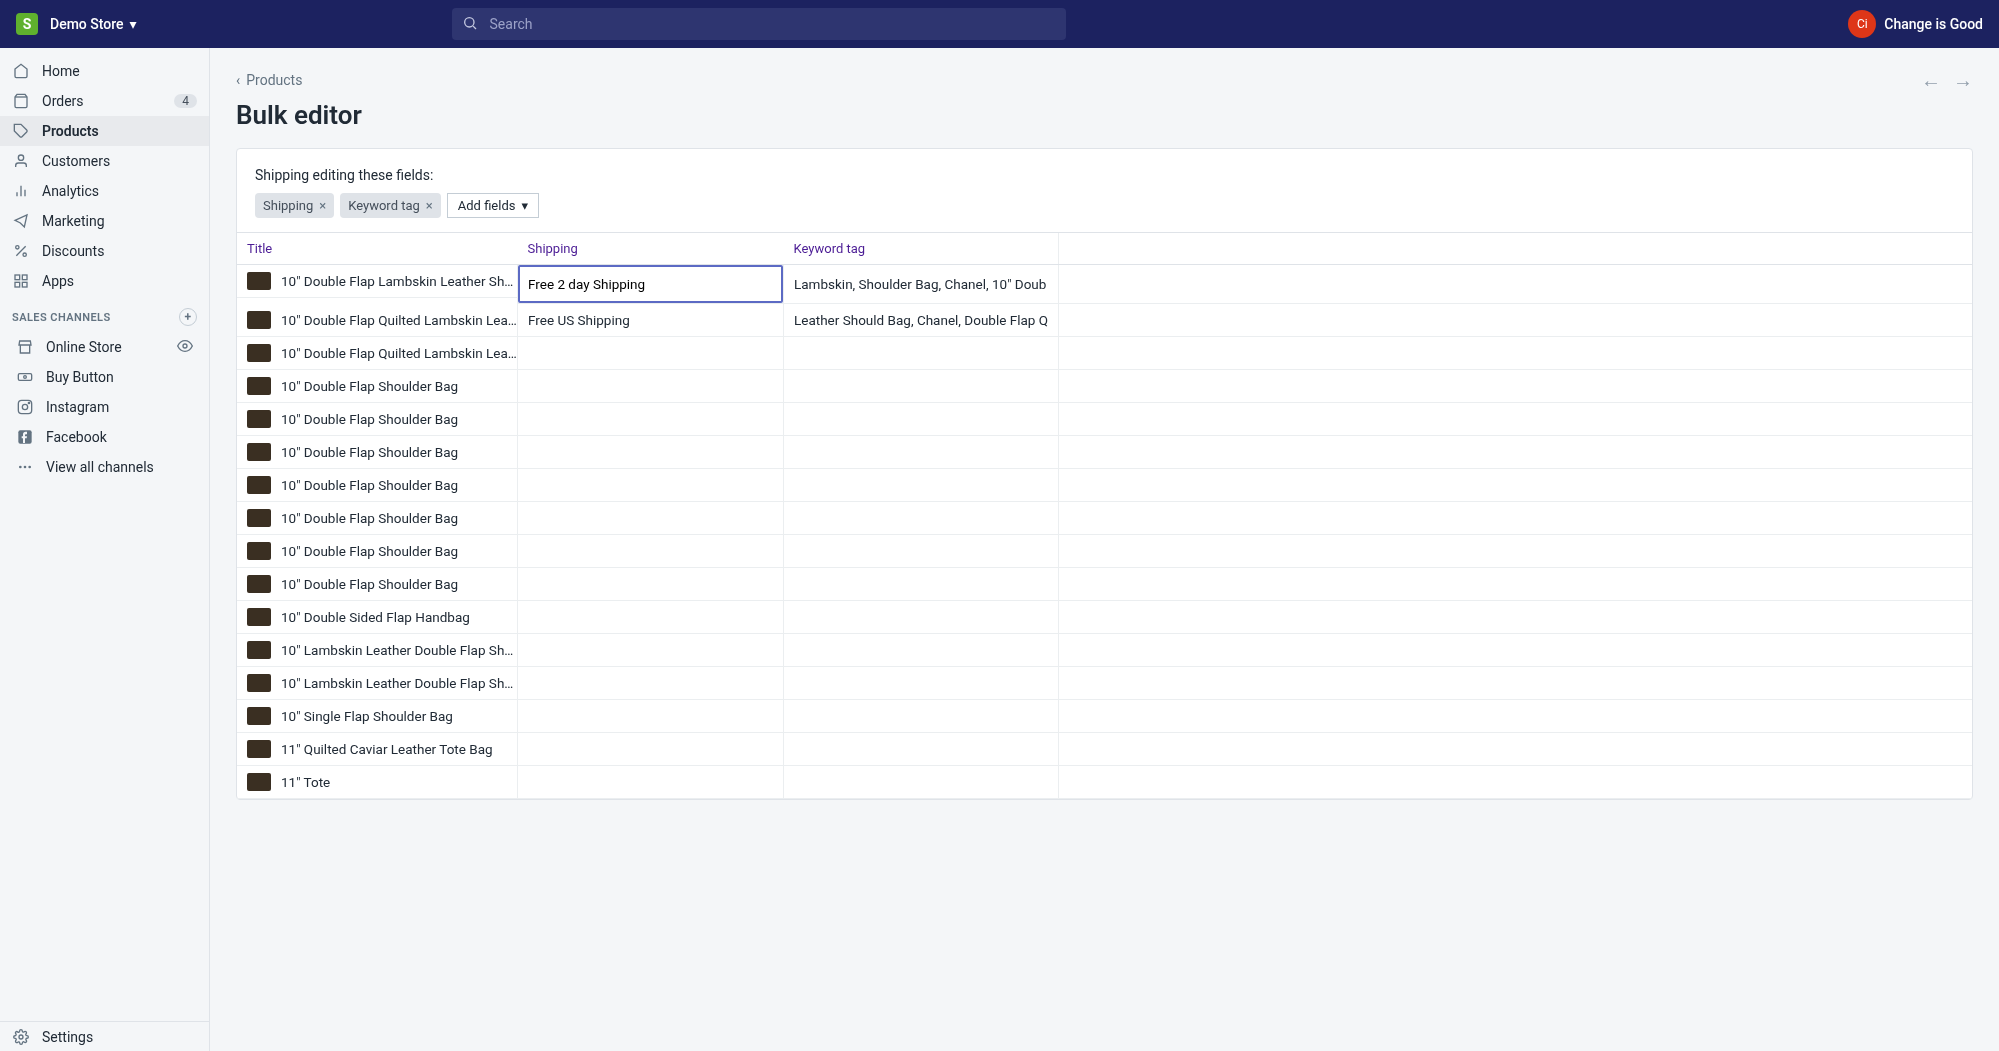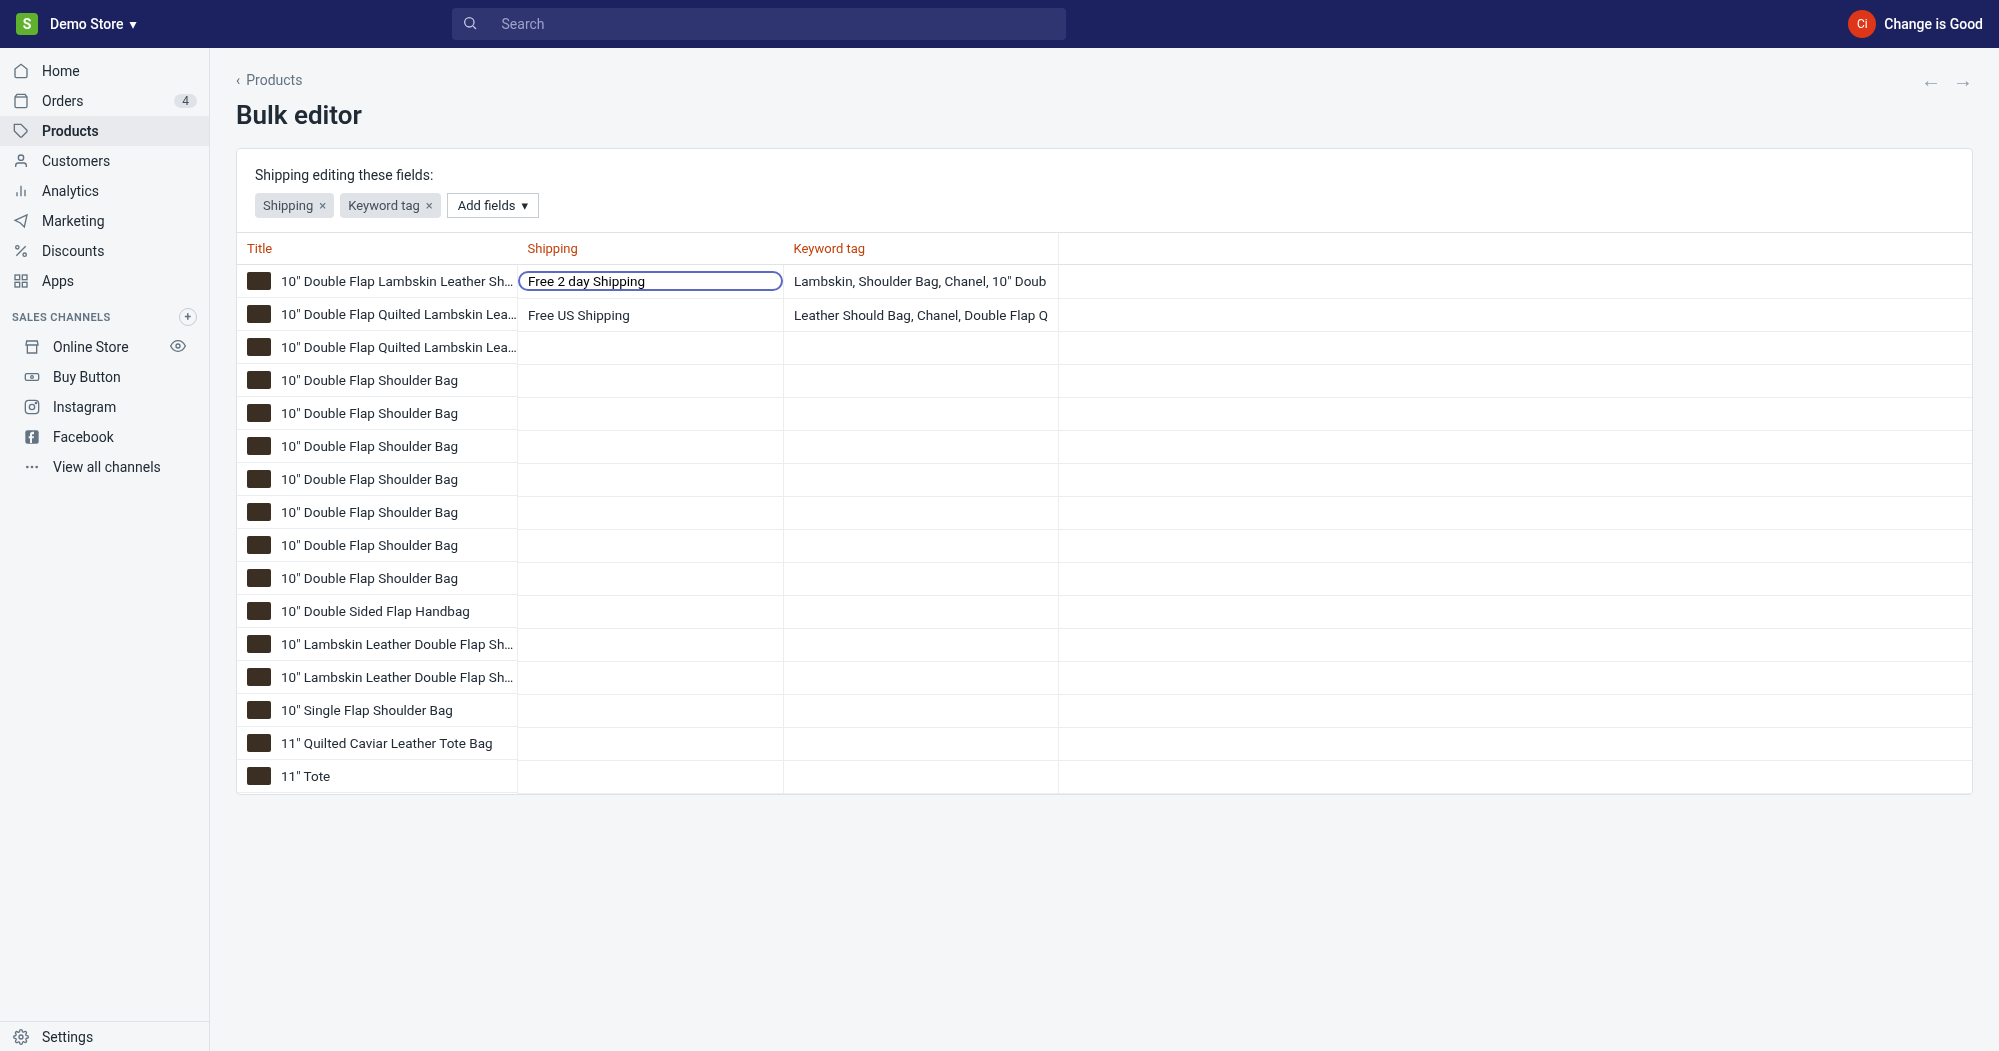--- a/index.html
+++ b/index.html
@@ -2,35 +2,35 @@
 <html><head>
 <meta charset="utf-8">
 <style>
   * { box-sizing: border-box; margin: 0; padding: 0; font-family: -apple-system, BlinkMacSystemFont, "Segoe UI", Roboto, sans-serif; }
   body { background: #f4f6f8; color: #212b36; font-size: 14px; }
 
   .topbar { height: 48px; background: #1c2260; display: flex; align-items: center; padding: 0 16px; color: #fff; }
   .logo { width: 22px; height: 22px; background: #5fb12e; border-radius: 4px; display:flex;align-items:center;justify-content:center; font-weight:bold; color:#fff; margin-right: 12px; font-size:14px;}
   .store-sel { display:flex; align-items:center; gap:6px; cursor:pointer; font-weight:500;}
   .searchbox { flex:0 0 614px; margin-left: 315px; height:32px; background:#2e3570; border-radius:4px; display:flex; align-items:center; padding:0 10px; color:#c4c8e0;}
-  .searchbox input { background:transparent; border:none; outline:none; color:#fff; margin-left:24px; flex:1; font-size:14px;}
+  .searchbox input { background:transparent; border:none; outline:none; color:#fff; margin-left:12px; flex:1; font-size:14px;}
   .searchbox input::placeholder{color:#9ca2c8;}
   .spacer{flex:1;}
   .avatar{width:28px;height:28px;border-radius:50%;background:#de3618;color:#fff;display:flex;align-items:center;justify-content:center;font-size:12px;font-weight:400;margin-right:8px;}
   .user{display:flex;align-items:center;cursor:pointer;font-weight:500;}
 
   .app { display:flex; height:calc(100vh - 48px); }
   .sidebar { width:210px; background:#f4f6f8; border-right:1px solid #dfe3e8; display:flex; flex-direction:column; padding-top:8px;}
   .nav-item { display:flex; align-items:center; height:30px; padding:0 12px; color:#212b36; cursor:pointer; gap:12px;}
   .nav-item.active{ background:#e8eaed; font-weight:600;}
   .nav-item .ico{width:18px;height:18px;display:flex;align-items:center;justify-content:center;color:#637381;}
   .nav-item .badge{margin-left:auto;background:#dfe3e8;border-radius:10px;padding:0 8px;font-size:12px;color:#454f5b;}
   .sec-head{font-size:11px;color:#637381;font-weight:600;letter-spacing:.04em;padding:12px 12px 6px;display:flex;align-items:center;}
   .sec-head .plus{margin-left:auto;width:18px;height:18px;border:1px solid #c4cdd5;border-radius:50%;display:flex;align-items:center;justify-content:center;font-size:12px;cursor:pointer;color:#637381;}
-  .chan{display:flex;align-items:center;height:30px;padding:0 23px;gap:12px;cursor:pointer;}
+  .chan{display:flex;align-items:center;height:30px;padding:0 16px;gap:12px;cursor:pointer;}
   .chan .ico{width:18px;height:18px;display:flex;align-items:center;justify-content:center;color:#637381;}
   .chan .tail{margin-left:auto;color:#637381;}
   .sidebar .flexfill{flex:1;}
   .settings{border-top:1px solid #dfe3e8;}
 
   .main{flex:1;overflow:auto;padding:20px 26px;}
   .breadcrumb{display:flex;align-items:center;justify-content:space-between;}
   .breadcrumb .left{display:flex;align-items:center;gap:6px;color:#637381;cursor:pointer;}
   .breadcrumb .navarrows{display:flex;gap:12px;color:#919eab;}
   .breadcrumb .navarrows span{cursor:pointer;font-size:20px;}
@@ -38,27 +38,27 @@
 
   .card{background:#fff;border:1px solid #dfe3e8;border-radius:4px;}
   .card-pad{padding:18px 18px 14px;}
   .fieldlabel{color:#212b36;margin-bottom:10px;}
   .tags{display:flex;gap:6px;flex-wrap:wrap;}
   .tag{background:#dfe3e8;border-radius:4px;padding:4px 8px;display:flex;align-items:center;gap:6px;font-size:13px;color:#454f5b;}
   .tag .x{color:#637381;cursor:pointer;}
   .addf{border:1px solid #c4cdd5;border-radius:0;background:#fff;padding:4px 10px;display:flex;align-items:center;gap:6px;cursor:pointer;font-size:13px;}
 
   table{width:100%;border-collapse:collapse;}
-  thead th{font-weight:400;color:#c2410c;text-align:left;padding:8px 10px;border-top:1px solid #dfe3e8;border-bottom:1px solid #dfe3e8;font-size:13px;}
+  thead th{font-weight:400;color:#4c1d95;text-align:left;padding:8px 10px;border-top:1px solid #dfe3e8;border-bottom:1px solid #dfe3e8;font-size:13px;}
   tbody td{border-bottom:1px solid #ebeef0;padding:0;height:33px;vertical-align:middle;font-size:13.5px;}
   td.titlecell{padding-left:10px;display:flex;align-items:center;gap:10px;height:33px;white-space:nowrap;overflow:hidden;text-overflow:ellipsis;}
   td.titlecell .thumb{width:24px;height:18px;background:#3a2f22;border-radius:2px;flex:none;}
   td.cell{padding:0 10px;white-space:nowrap;overflow:hidden;text-overflow:ellipsis;border-left:1px solid #ebeef0;}
   td.cell.editing{padding:0;}
-  td.cell.editing input{width:100%;height:20px;border:2px solid #5c6ac4;border-radius:12px;padding:0 8px;font-size:13.5px;outline:none;}
+  td.cell.editing input{width:100%;height:38px;border:2px solid #5c6ac4;border-radius:2px;padding:0 8px;font-size:13.5px;outline:none;}
   .col-title{width:280px;}
   .col-ship{width:266px;}
   .col-kw{width:266px;}
   .col-pad{border-left:1px solid #ebeef0;}
 
   svg{width:16px;height:16px;}
 </style>
 </head>
 <body>
 

